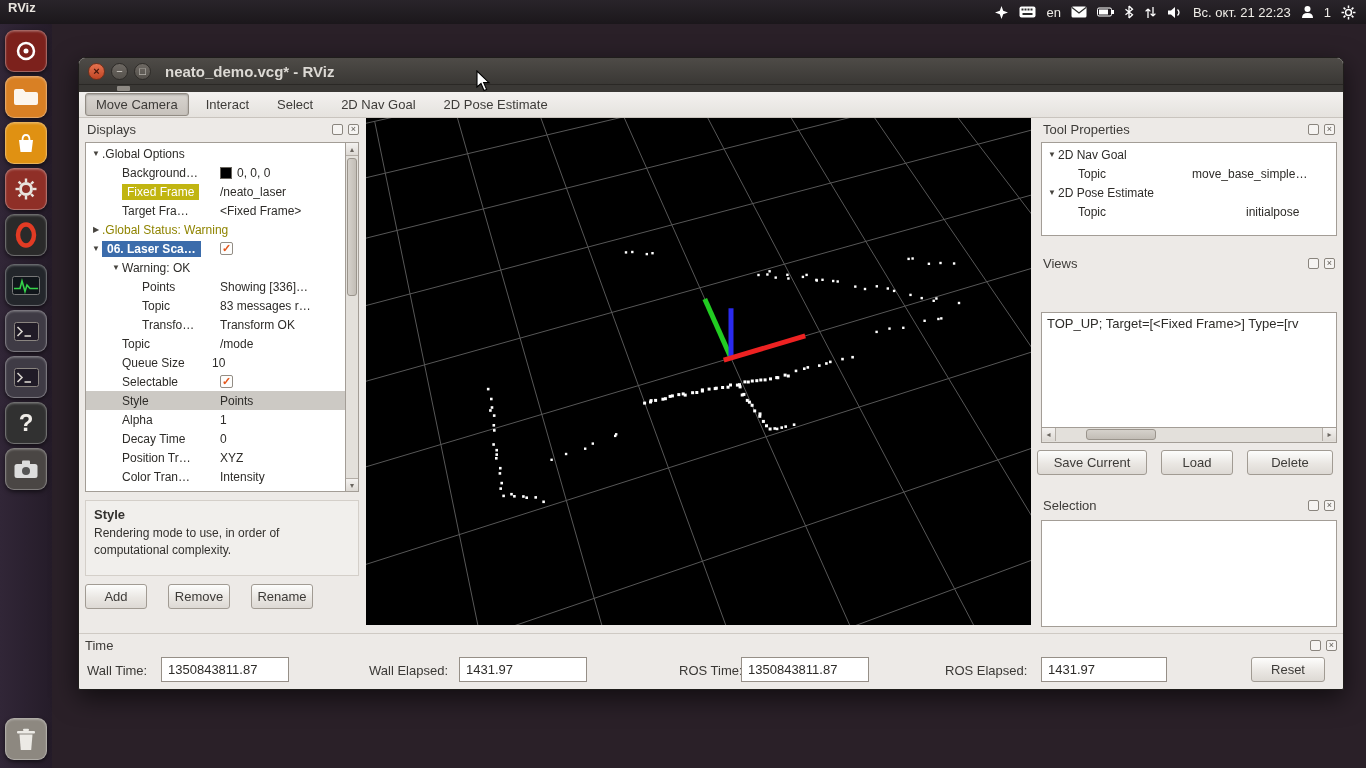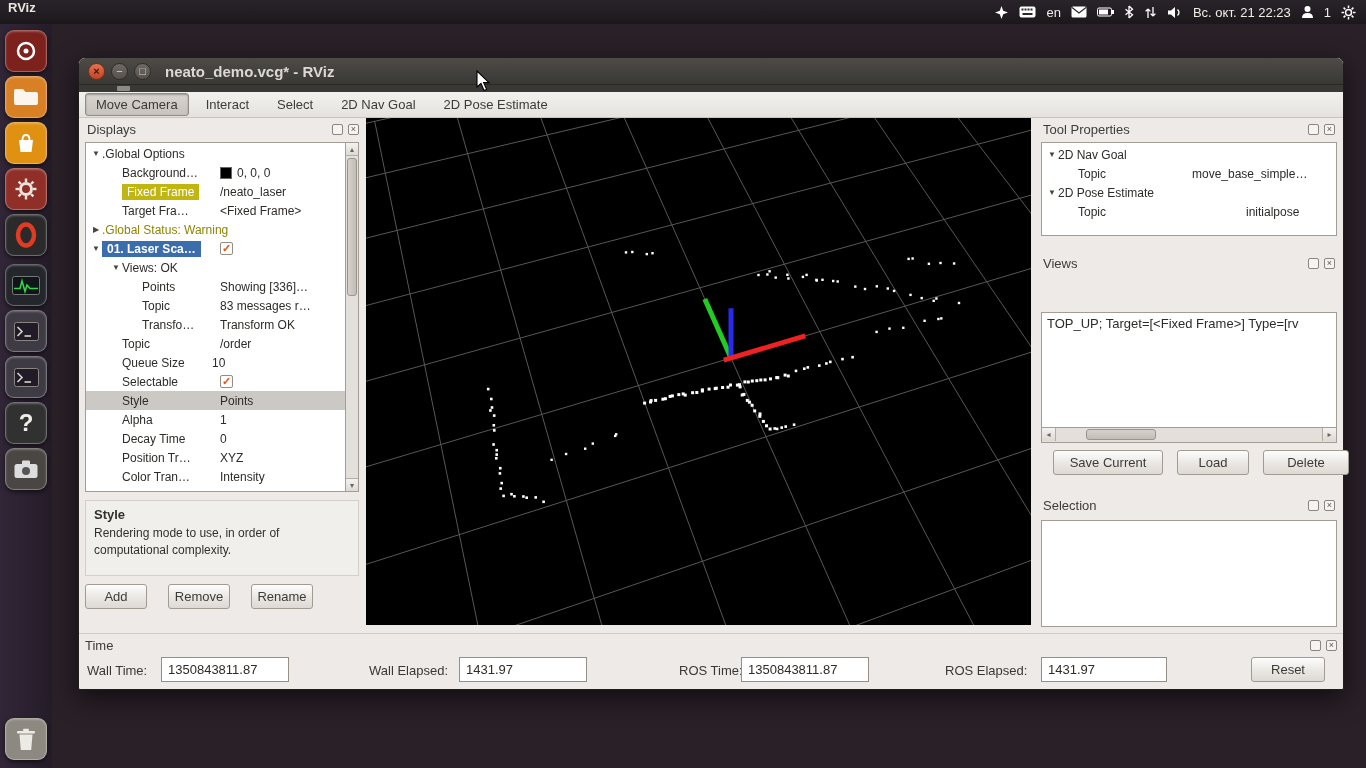--- a/index.html
+++ b/index.html
@@ -80,21 +80,21 @@
   .typerow{position:absolute;left:4px;top:162px;width:296px;height:26px;display:flex;align-items:center;font-size:13px;color:#3d3b38}
   .combo{position:relative;width:126px;margin-left:8px;background:linear-gradient(#fdfdfc,#e8e5e1 55%,#ddd9d4);border:1px solid #a19b93;border-radius:3px;font-size:13px;color:#3d3b38;padding:3px 18px 3px 8px;text-align:left}
   .combo-arrows{position:absolute;right:5px;top:2px;font-size:7px;line-height:8px;color:#55504a;text-align:center}
   .zero{margin-left:auto;width:86px;padding:4px 0}
   .viewslist{position:absolute;left:4px;top:194px;width:296px;height:116px;font-size:13px;color:#2e2c29;padding:3px 5px;white-space:nowrap;overflow:hidden}
   .hsb{position:absolute;left:4px;top:310px;width:296px;height:15px;background:#e3e0db;border:1px solid #a39d96;border-top:none;font-size:8px;color:#6b6660}
   .hsb .sbtn{position:absolute;top:0;width:14px;height:13px;text-align:center;line-height:13px;background:linear-gradient(#f4f2f0,#ddd9d4)}
   .hsb .sbtn.left{left:0;border-right:1px solid #b3ada6}
   .hsb .sbtn.right{right:0;border-left:1px solid #b3ada6}
   .hsb .thumb{position:absolute;left:44px;top:1px;width:70px;height:11px;border:1px solid #9a948c;border-radius:3px;background:linear-gradient(#d5d1cb,#c2bdb6)}
-  .viewsbtns{position:absolute;left:16px;top:332px;width:296px;display:flex;justify-content:space-between}
+  .viewsbtns{position:absolute;left:0;top:332px;width:296px;display:flex;justify-content:space-between}
   .sel-header{position:absolute;left:0;top:376px;width:100%}
   .selbox{position:absolute;left:4px;top:402px;width:296px;height:107px}
 
   
   .timepanel{position:absolute;left:0;right:0;top:575px;height:58px;border-top:1px solid #cfcac4}
   .timefields{position:relative;height:32px;font-size:13px;color:#3a3835}
   .tlab{position:absolute;top:7px}
   .tinput{position:absolute;top:1px;height:25px;border:1px solid #968f87;background:#fff;font-size:13px;color:#2e2c29;padding:2px 6px;font-family:"Liberation Sans",sans-serif}
   .reset-btn{position:absolute;left:1172px;top:1px;width:74px;padding:4px 0}
 
@@ -322,29 +322,29 @@
               </div>
               <div class="trow">
                 <span style="flex: 0 0 auto; width: 4px;"></span>
                 <span class="tarrow">▶</span>
                 <span class="lbl-warning">.Global Status: Warning</span>
                 <span class="tvalue" style="left: 134px;"></span>
               </div>
               <div class="trow">
                 <span style="flex: 0 0 auto; width: 4px;"></span>
                 <span class="tarrow">▼</span>
-                <span class="lbl-selected">01. Laser Sca…</span>
+                <span class="lbl-selected">06. Laser Sca…</span>
                 <span class="tvalue" style="left: 134px;">
                   <span class="cb">✓</span>
                 </span>
               </div>
               <div class="trow">
                 <span style="flex: 0 0 auto; width: 24px;"></span>
                 <span class="tarrow">▼</span>
-                <span class="">Views: OK</span>
+                <span class="">Warning: OK</span>
                 <span class="tvalue" style="left: 134px;"></span>
               </div>
               <div class="trow">
                 <span style="flex: 0 0 auto; width: 44px;"></span>
                 <span class="tarrow"></span>
                 <span class="">Points</span>
                 <span class="tvalue" style="left: 134px;">
                   <span>Showing [336]…</span>
                 </span>
               </div>
@@ -362,21 +362,21 @@
                 <span class="">Transfo…</span>
                 <span class="tvalue" style="left: 134px;">
                   <span>Transform OK</span>
                 </span>
               </div>
               <div class="trow">
                 <span style="flex: 0 0 auto; width: 24px;"></span>
                 <span class="tarrow"></span>
                 <span class="">Topic</span>
                 <span class="tvalue" style="left: 134px;">
-                  <span>/order</span>
+                  <span>/mode</span>
                 </span>
               </div>
               <div class="trow">
                 <span style="flex: 0 0 auto; width: 24px;"></span>
                 <span class="tarrow"></span>
                 <span class="">Queue Size</span>
                 <span class="tvalue" style="left: 126px;">
                   <span>10</span>
                 </span>
               </div>

